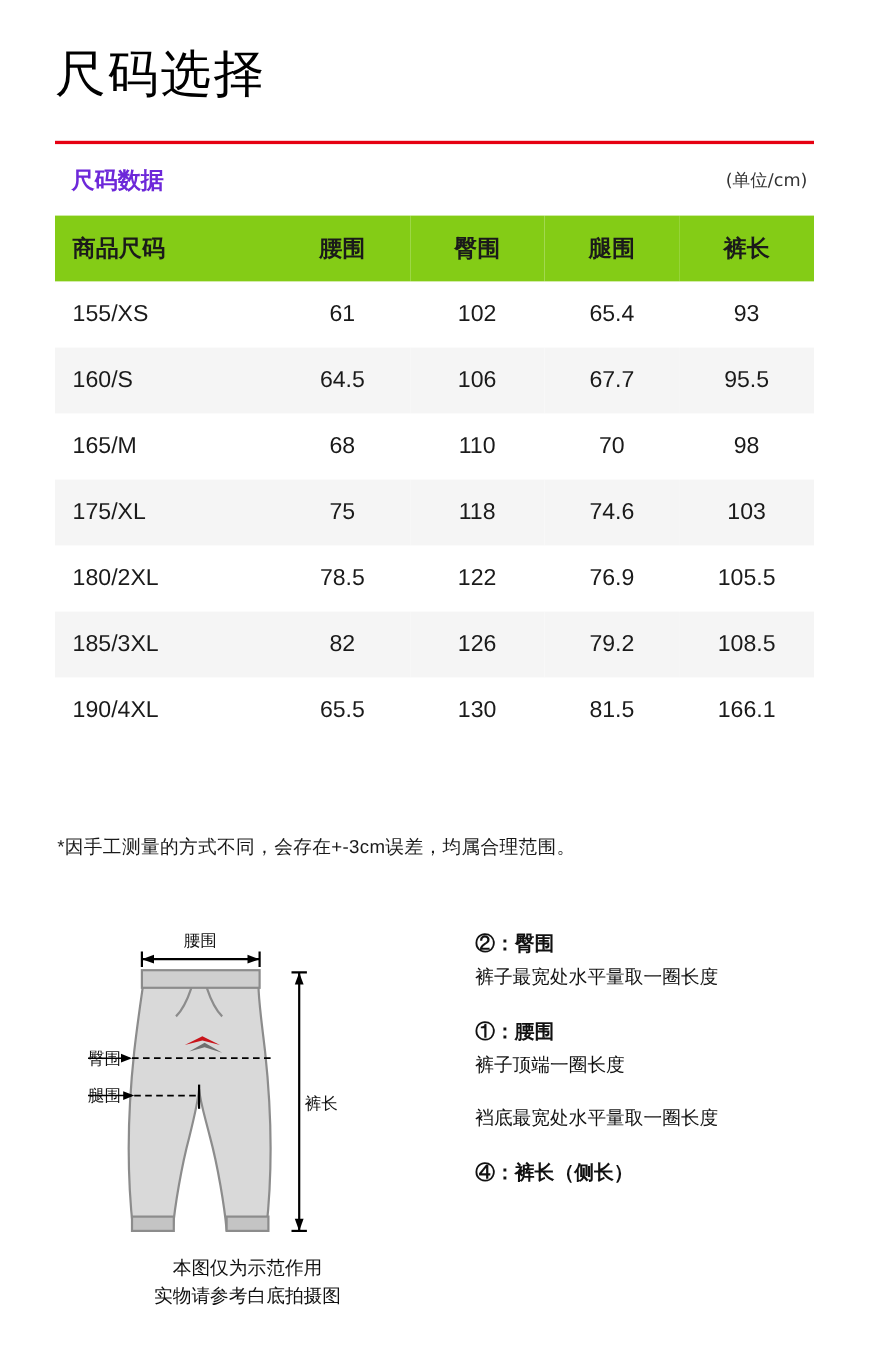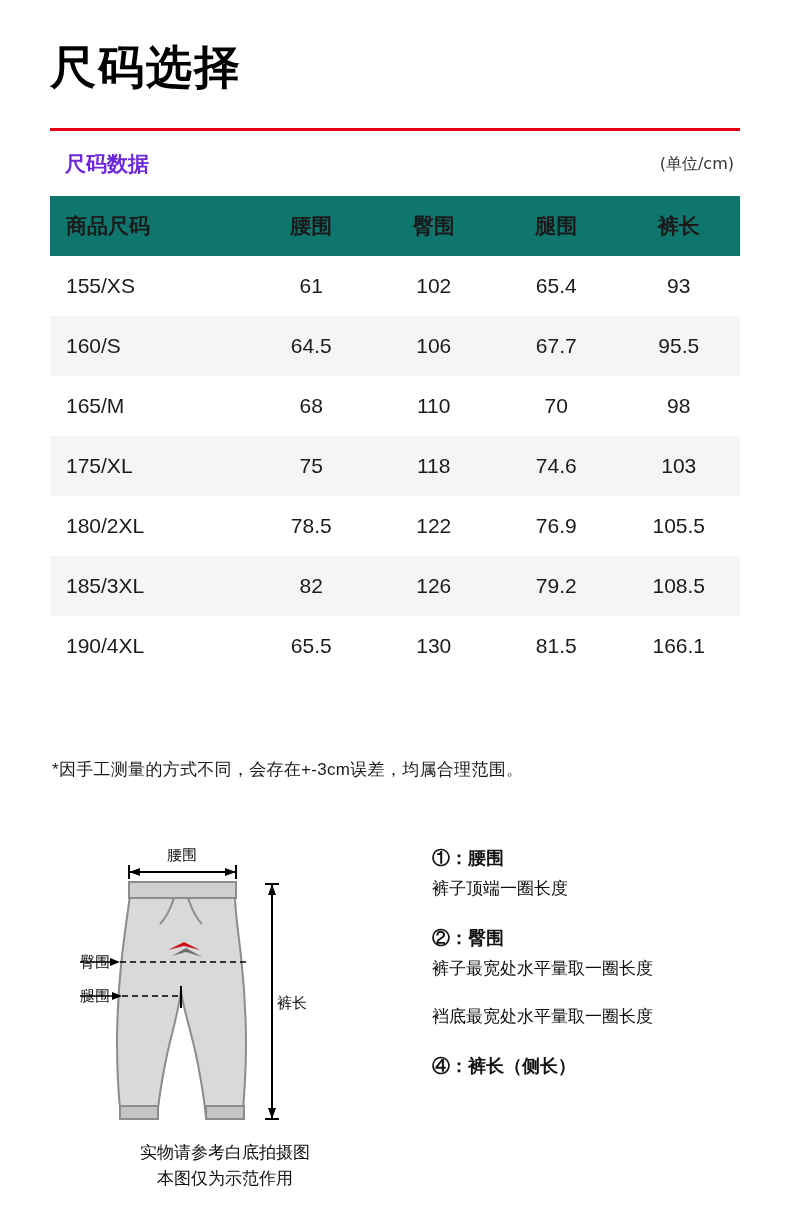--- a/index.html
+++ b/index.html
@@ -23,21 +23,21 @@
     height: 1226px;
     background: #fff;
   }
 
   
   .title {
     position: absolute;
     left: 50px;
     top: 44px;
     font-size: 46px;
-    font-weight: 700;
+    font-weight: 400;
     letter-spacing: 2px;
     line-height: 1;
     color: #000;
     font-family: "DejaVu Sans", "Liberation Sans", sans-serif;
   }
 
   
   .red-rule {
     position: absolute;
     left: 50px;
@@ -92,21 +92,21 @@
   }
   .size-table th {
     font-weight: 700;
     font-size: 21px;
   }
   .size-table th:first-child, .size-table td:first-child {
     text-align: left;
     padding-left: 16px;
     width: 200px;
   }
-  .size-table thead tr { background: #0f766e; }
+  .size-table thead tr { background: #84cc16; }
   .size-table tbody tr:nth-child(odd) { background: #ffffff; }
   .size-table tbody tr:nth-child(even) { background: #f5f5f5; }
 
   
   .note {
     position: absolute;
     left: 52px;
     top: 758px;
     font-size: 17px;
     color: #1a1a1a;
@@ -292,32 +292,32 @@
         <line x1="205" y1="46" x2="219" y2="46" stroke="#000" stroke-width="2"></line>
         <line x1="205" y1="281" x2="219" y2="281" stroke="#000" stroke-width="2"></line>
         <polygon points="212,46 208,57 216,57" fill="#000"></polygon>
         <polygon points="212,281 208,270 216,270" fill="#000"></polygon>
         <text x="232" y="170" font-family="Liberation Sans, sans-serif" font-size="15" fill="#111" text-anchor="middle">裤长</text>
       </g>
     </svg>
   </div>
 
   <div class="diagram-caption">
+    <div>本图仅为示范作用</div>
     <div>实物请参考白底拍摄图</div>
-    <div>本图仅为示范作用</div>
   </div>
 
   <div class="legend">
+    <div class="legend-item">
+      <div class="lg-title">②：臀围</div>
+      <div class="lg-desc">裤子最宽处水平量取一圈长度</div>
+    </div>
     <div class="legend-item">
       <div class="lg-title">①：腰围</div>
       <div class="lg-desc">裤子顶端一圈长度</div>
-    </div>
-    <div class="legend-item">
-      <div class="lg-title">②：臀围</div>
-      <div class="lg-desc">裤子最宽处水平量取一圈长度</div>
     </div>
     <div class="legend-item">
       <div class="lg-desc">裆底最宽处水平量取一圈长度</div>
     </div>
     <div class="legend-item">
       <div class="lg-title">④：裤长（侧长）</div>
     </div>
   </div>
 
 </div>

